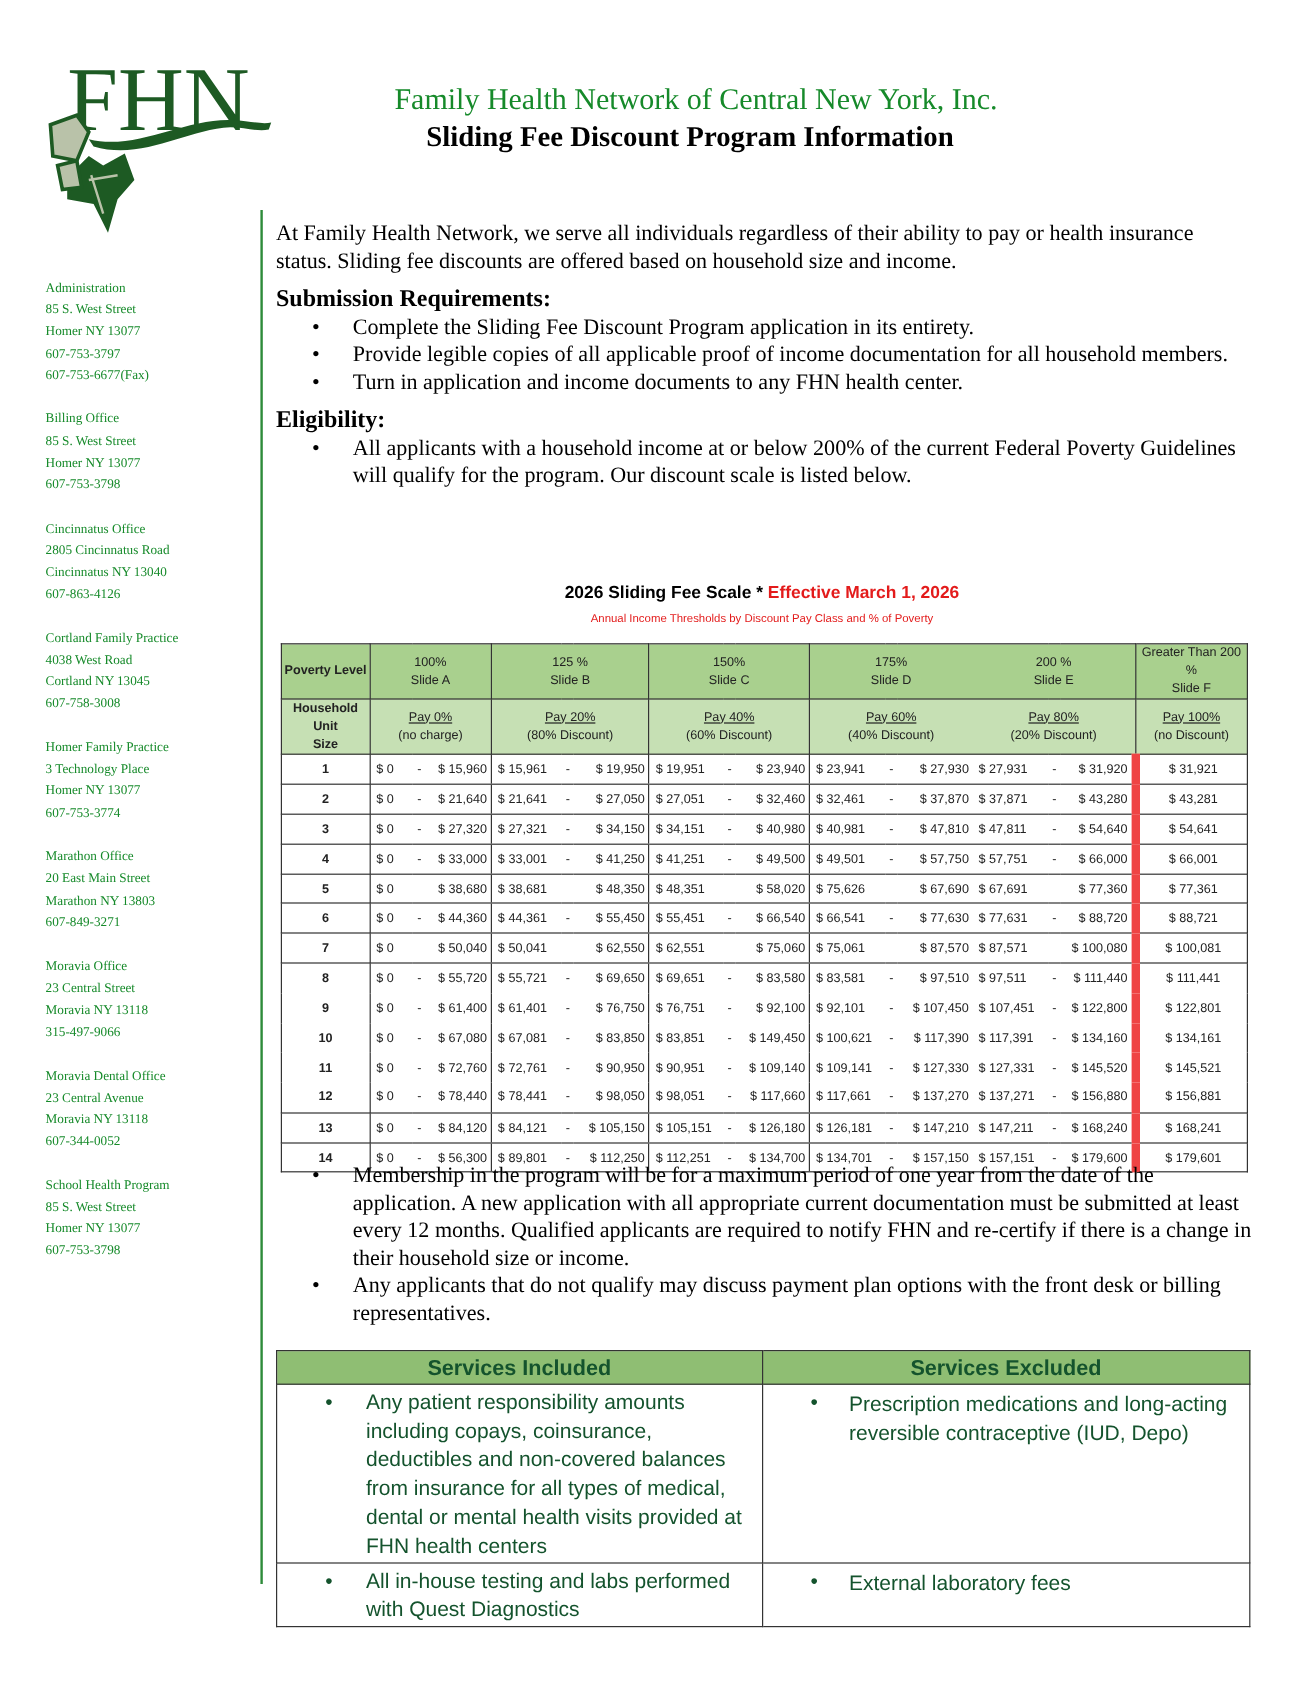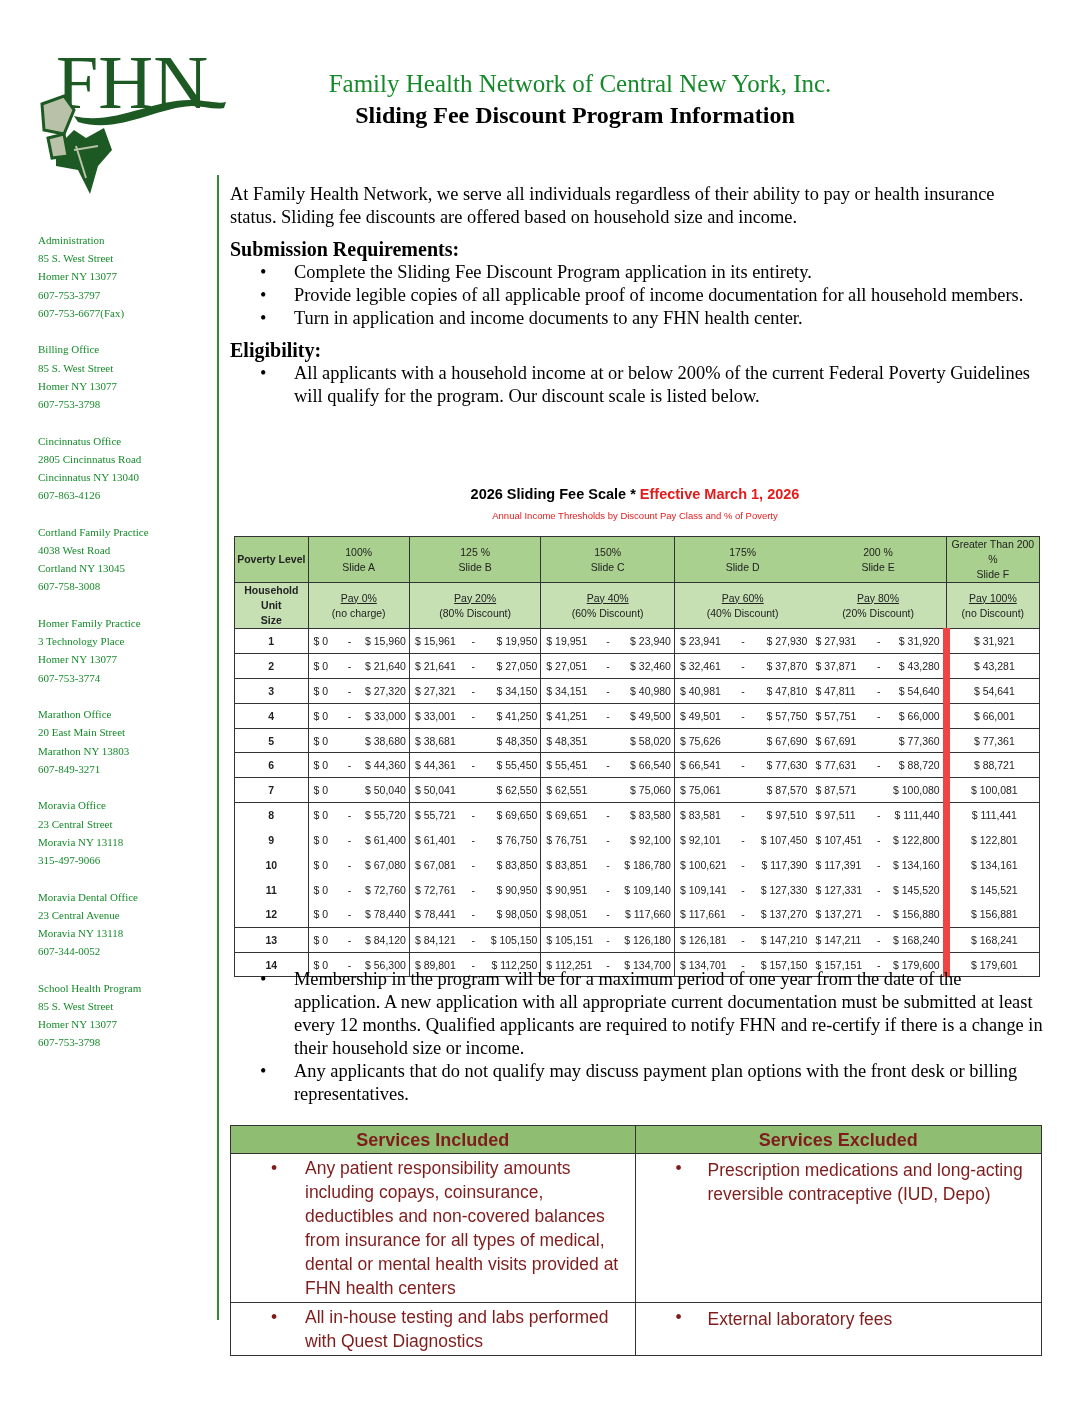--- a/index.html
+++ b/index.html
@@ -39,21 +39,21 @@
   table.fee td.dash { text-align: center; width: 14px; padding: 0; }
   table.fee td.hi { text-align: right; padding-right: 3px; }
   table.fee td.bl { border-left: 1px solid #333; }
   table.fee td.br { border-right: 7px solid #ef4444; }
   table.fee td.f { text-align: center; border-left: 1px solid #333; border-right: 1px solid #333; }
   table.fee tr.nob td { border-bottom: none; }
   table.fee tr.not td { border-top: none; }
 
   .main2 { position: absolute; left: 230px; top: 968px; width: 815px; font-size: 18.4px; line-height: 23px; font-family: "Liberation Serif", serif; }
 
-  table.svc { position: absolute; left: 230px; top: 1125px; width: 812px; border-collapse: collapse; font-family: "Liberation Sans", sans-serif; font-size: 17.5px; line-height: 24px; color: #7f1d1d; padding-left: 42px; }
+  table.svc { position: absolute; left: 230px; top: 1125px; width: 812px; border-collapse: collapse; font-family: "Liberation Sans", sans-serif; font-size: 17.5px; line-height: 24px; color: #14532d; padding-left: 42px; }
   table.svc th { background: #8fbe73; font-weight: bold; border: 1px solid #333; height: 28px; text-align: center; font-size: 18px; }
   table.svc td { border: 1px solid #333; vertical-align: top; padding: 2px 8px 2px 0; }
   table.svc td .item { position: relative; padding-left: 74px; }
   table.svc td .item .dot { position: absolute; left: 40px; top: 0; }
 </style>
 </head>
 <body>
 
 <div class="logo">
   <svg width="196" height="160" viewBox="0 0 196 160">
@@ -371,21 +371,21 @@
       <tr class="nob not">
         <td class="size">10</td>
         <td class="lo bl">$ 0</td>
         <td class="dash">-</td>
         <td class="hi">$ 67,080</td>
         <td class="lo bl">$ 67,081</td>
         <td class="dash">-</td>
         <td class="hi">$ 83,850</td>
         <td class="lo bl">$ 83,851</td>
         <td class="dash">-</td>
-        <td class="hi">$ 186,780</td>
+        <td class="hi">$ 149,450</td>
         <td class="lo bl">$ 100,621</td>
         <td class="dash">-</td>
         <td class="hi">$ 117,390</td>
         <td class="lo">$ 117,391</td>
         <td class="dash">-</td>
         <td class="hi br">$ 134,160</td>
         <td class="f">$ 134,161</td>
       </tr>
       <tr class="nob not">
         <td class="size">11</td>

